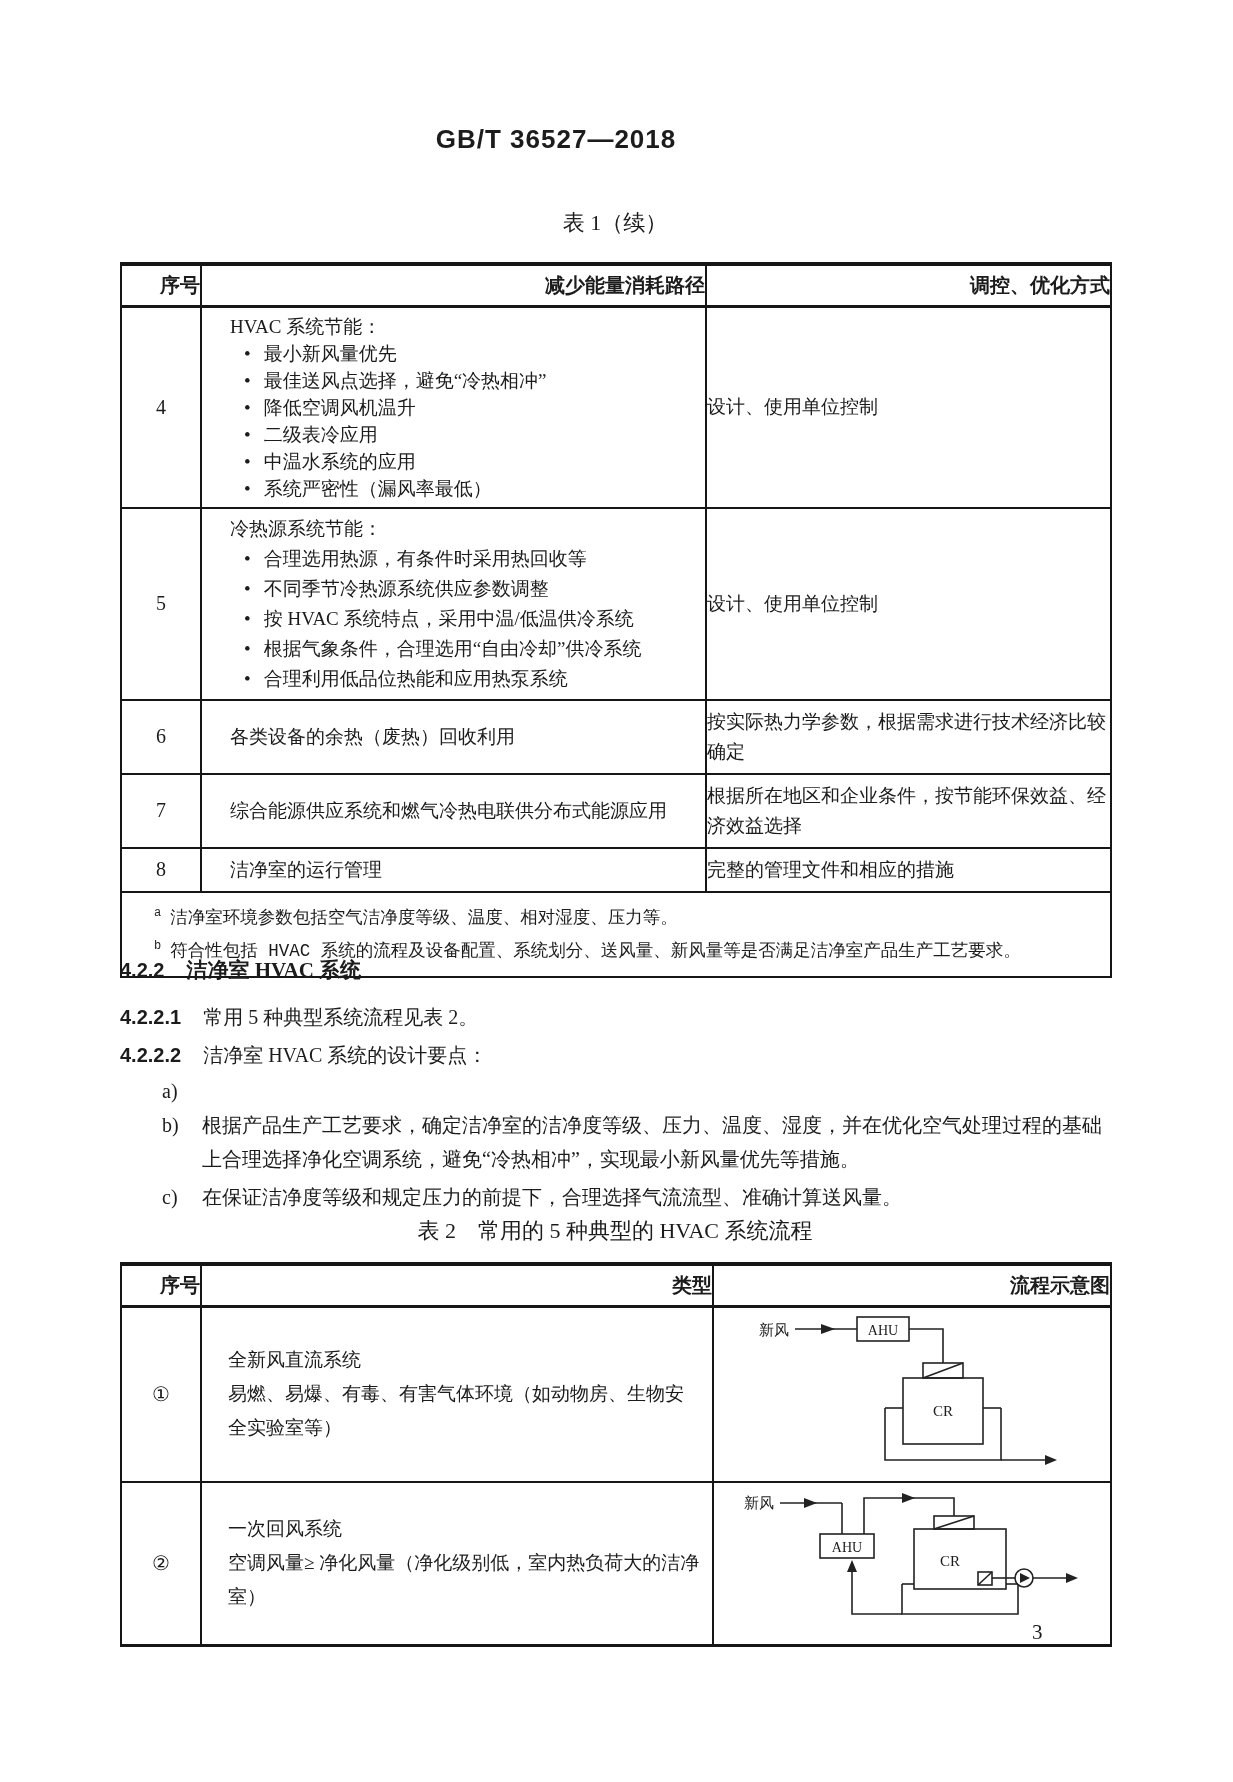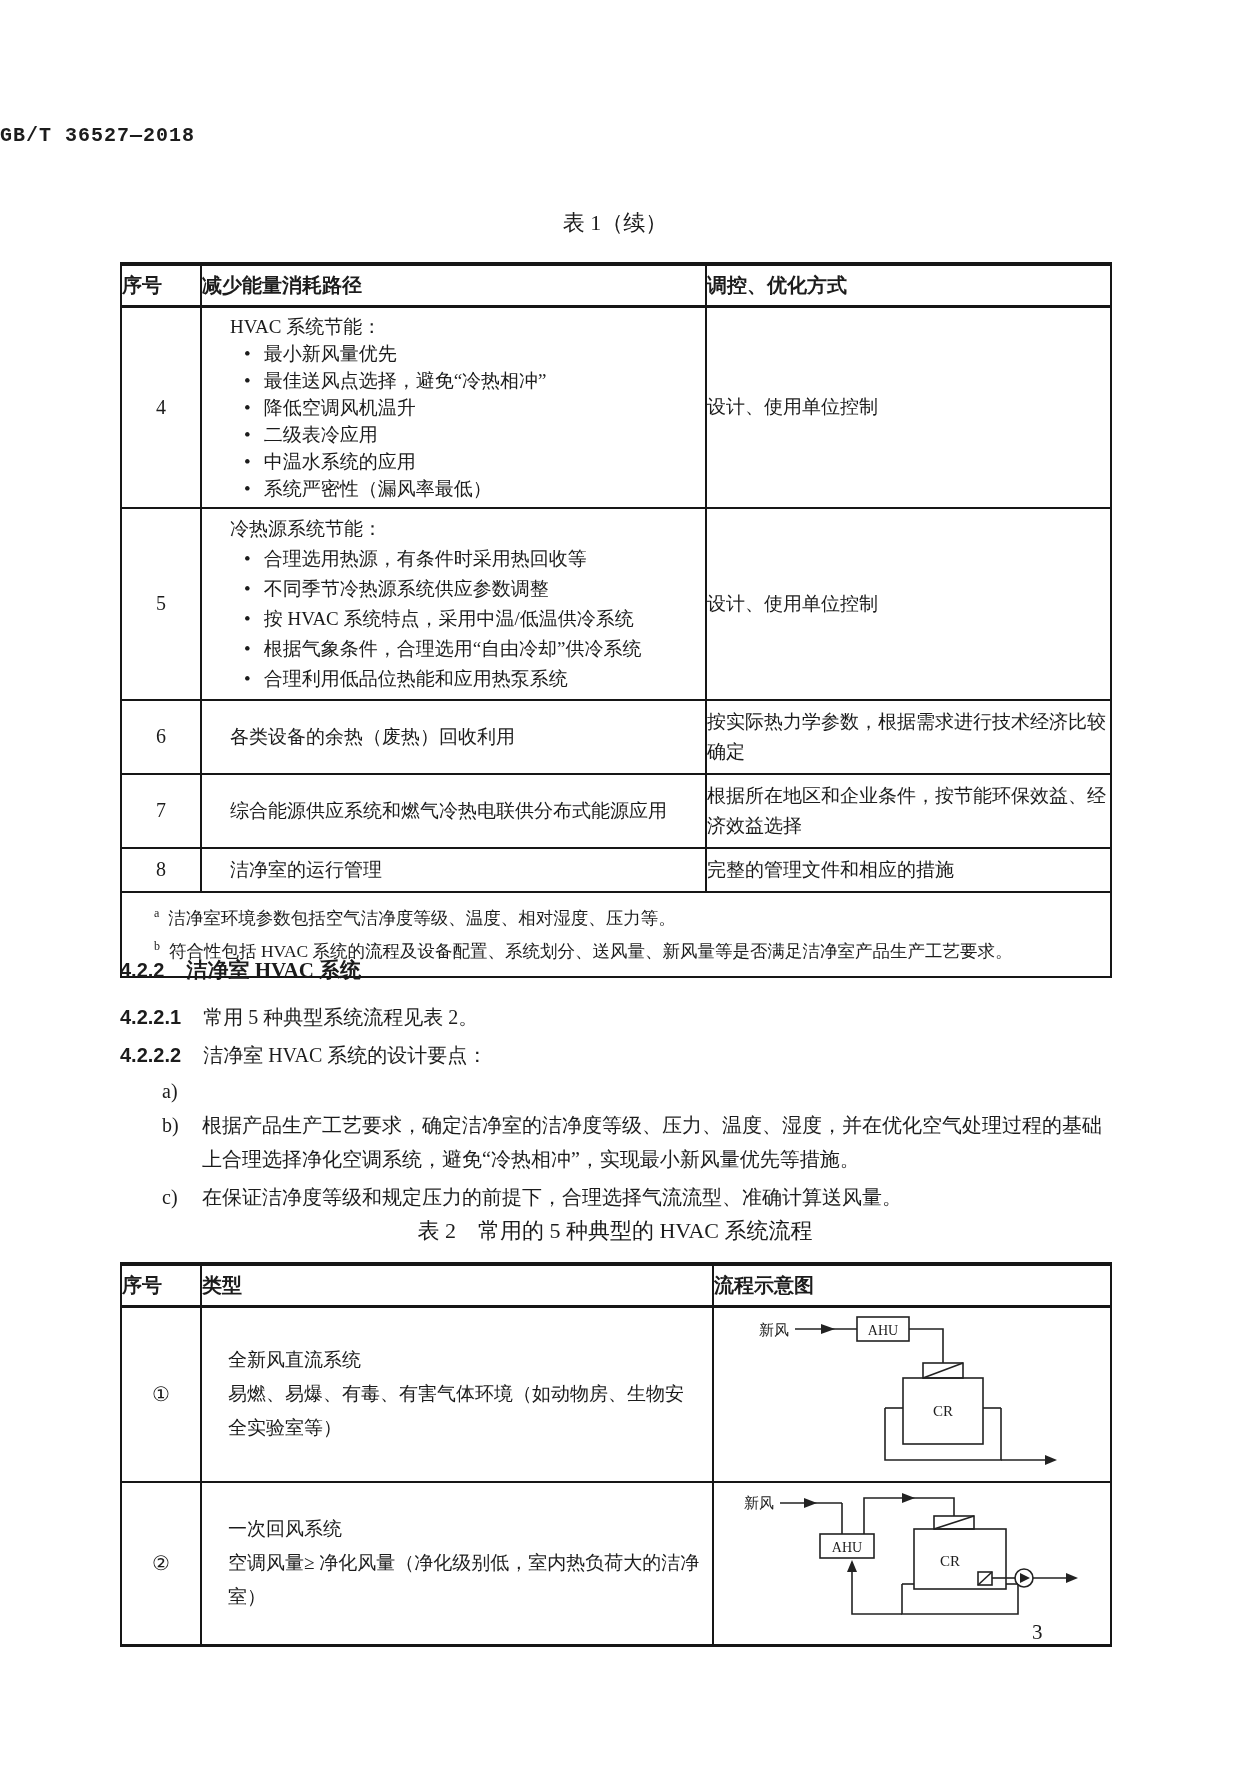--- a/index.html
+++ b/index.html
@@ -7,57 +7,57 @@
   .page {
     position: relative;
     width: 1233px; height: 1782px;
     background: #ffffff;
     color: #1c1c1c;
     font-family: "Liberation Serif", "DejaVu Serif", serif;
     overflow: hidden;
   }
   .header-code {
     position: absolute; top: 124px; left: 0; width: 1112px;
-    text-align: left;
-    font-family: Liberation Mono, monospace;
-    font-weight: bold; font-size: 20px; letter-spacing: 1px;
+    text-align: center;
+    font-family: Liberation Sans, sans-serif;
+    font-weight: bold; font-size: 26px; letter-spacing: 1px;
   }
   .tbl-title {
     position: absolute; left: 120px; width: 990px;
     text-align: center; font-weight: normal; font-size: 22px;
   }
   .t1-title { top: 208px; }
   .t2-title { top: 1216px; }
 
   table.std {
     position: absolute; left: 120px; width: 990px;
     border-collapse: collapse; table-layout: fixed;
     font-size: 19px;
   }
   table.t1 { top: 262px; }
   table.t2 { top: 1262px; }
   table.std th, table.std td { border: 2px solid #161616; }
   table.std thead th {
     border-top: 4px solid #161616;
     border-bottom: 3px solid #161616;
     font-weight: bold; font-size: 20px; height: 42px;
-    text-align: left; vertical-align: middle;
+    text-align: right; vertical-align: middle;
   }
   table.std tr.last-row td { border-bottom: 3px solid #161616; }
   td.no { text-align: center; vertical-align: middle; font-size: 20px; }
   td.path { padding: 5px 10px 5px 28px; vertical-align: middle; }
   td.method { padding: 6px 0; vertical-align: middle; line-height: 30px; }
   .path-title { line-height: 27px; }
   .bullet { padding-left: 14px; line-height: 27px; }
   .bullet::before { content: "•"; margin-right: 13px; }
   tr.r5 .path-title, tr.r5 .bullet { line-height: 30px; }
   td.footcell {
     border-bottom: 6px solid #161616;
     padding: 6px 12px 10px 32px;
-    font-size: 17.5px; line-height: 29px;
+    font-size: 17.5px; line-height: 29px; font-family: Liberation Mono, monospace;
   }
   .fn-marker { vertical-align: super; font-size: 12px; margin-right: 9px; }
 
   .sec { position: absolute; left: 120px; width: 920px; font-size: 20px; }
   .sec-h { font-weight: bold; font-size: 21px; }
   .sec .num { font-weight: bold; margin-right: 22px; font-family: "Liberation Sans", sans-serif; font-size: 20px; }
   .s422 { top: 956px; }
   .s4221 { top: 1004px; }
   .s4222 { top: 1042px; }
   .list-item { position: absolute; left: 162px; width: 950px; display: flex; font-size: 20px; line-height: 34px; }

